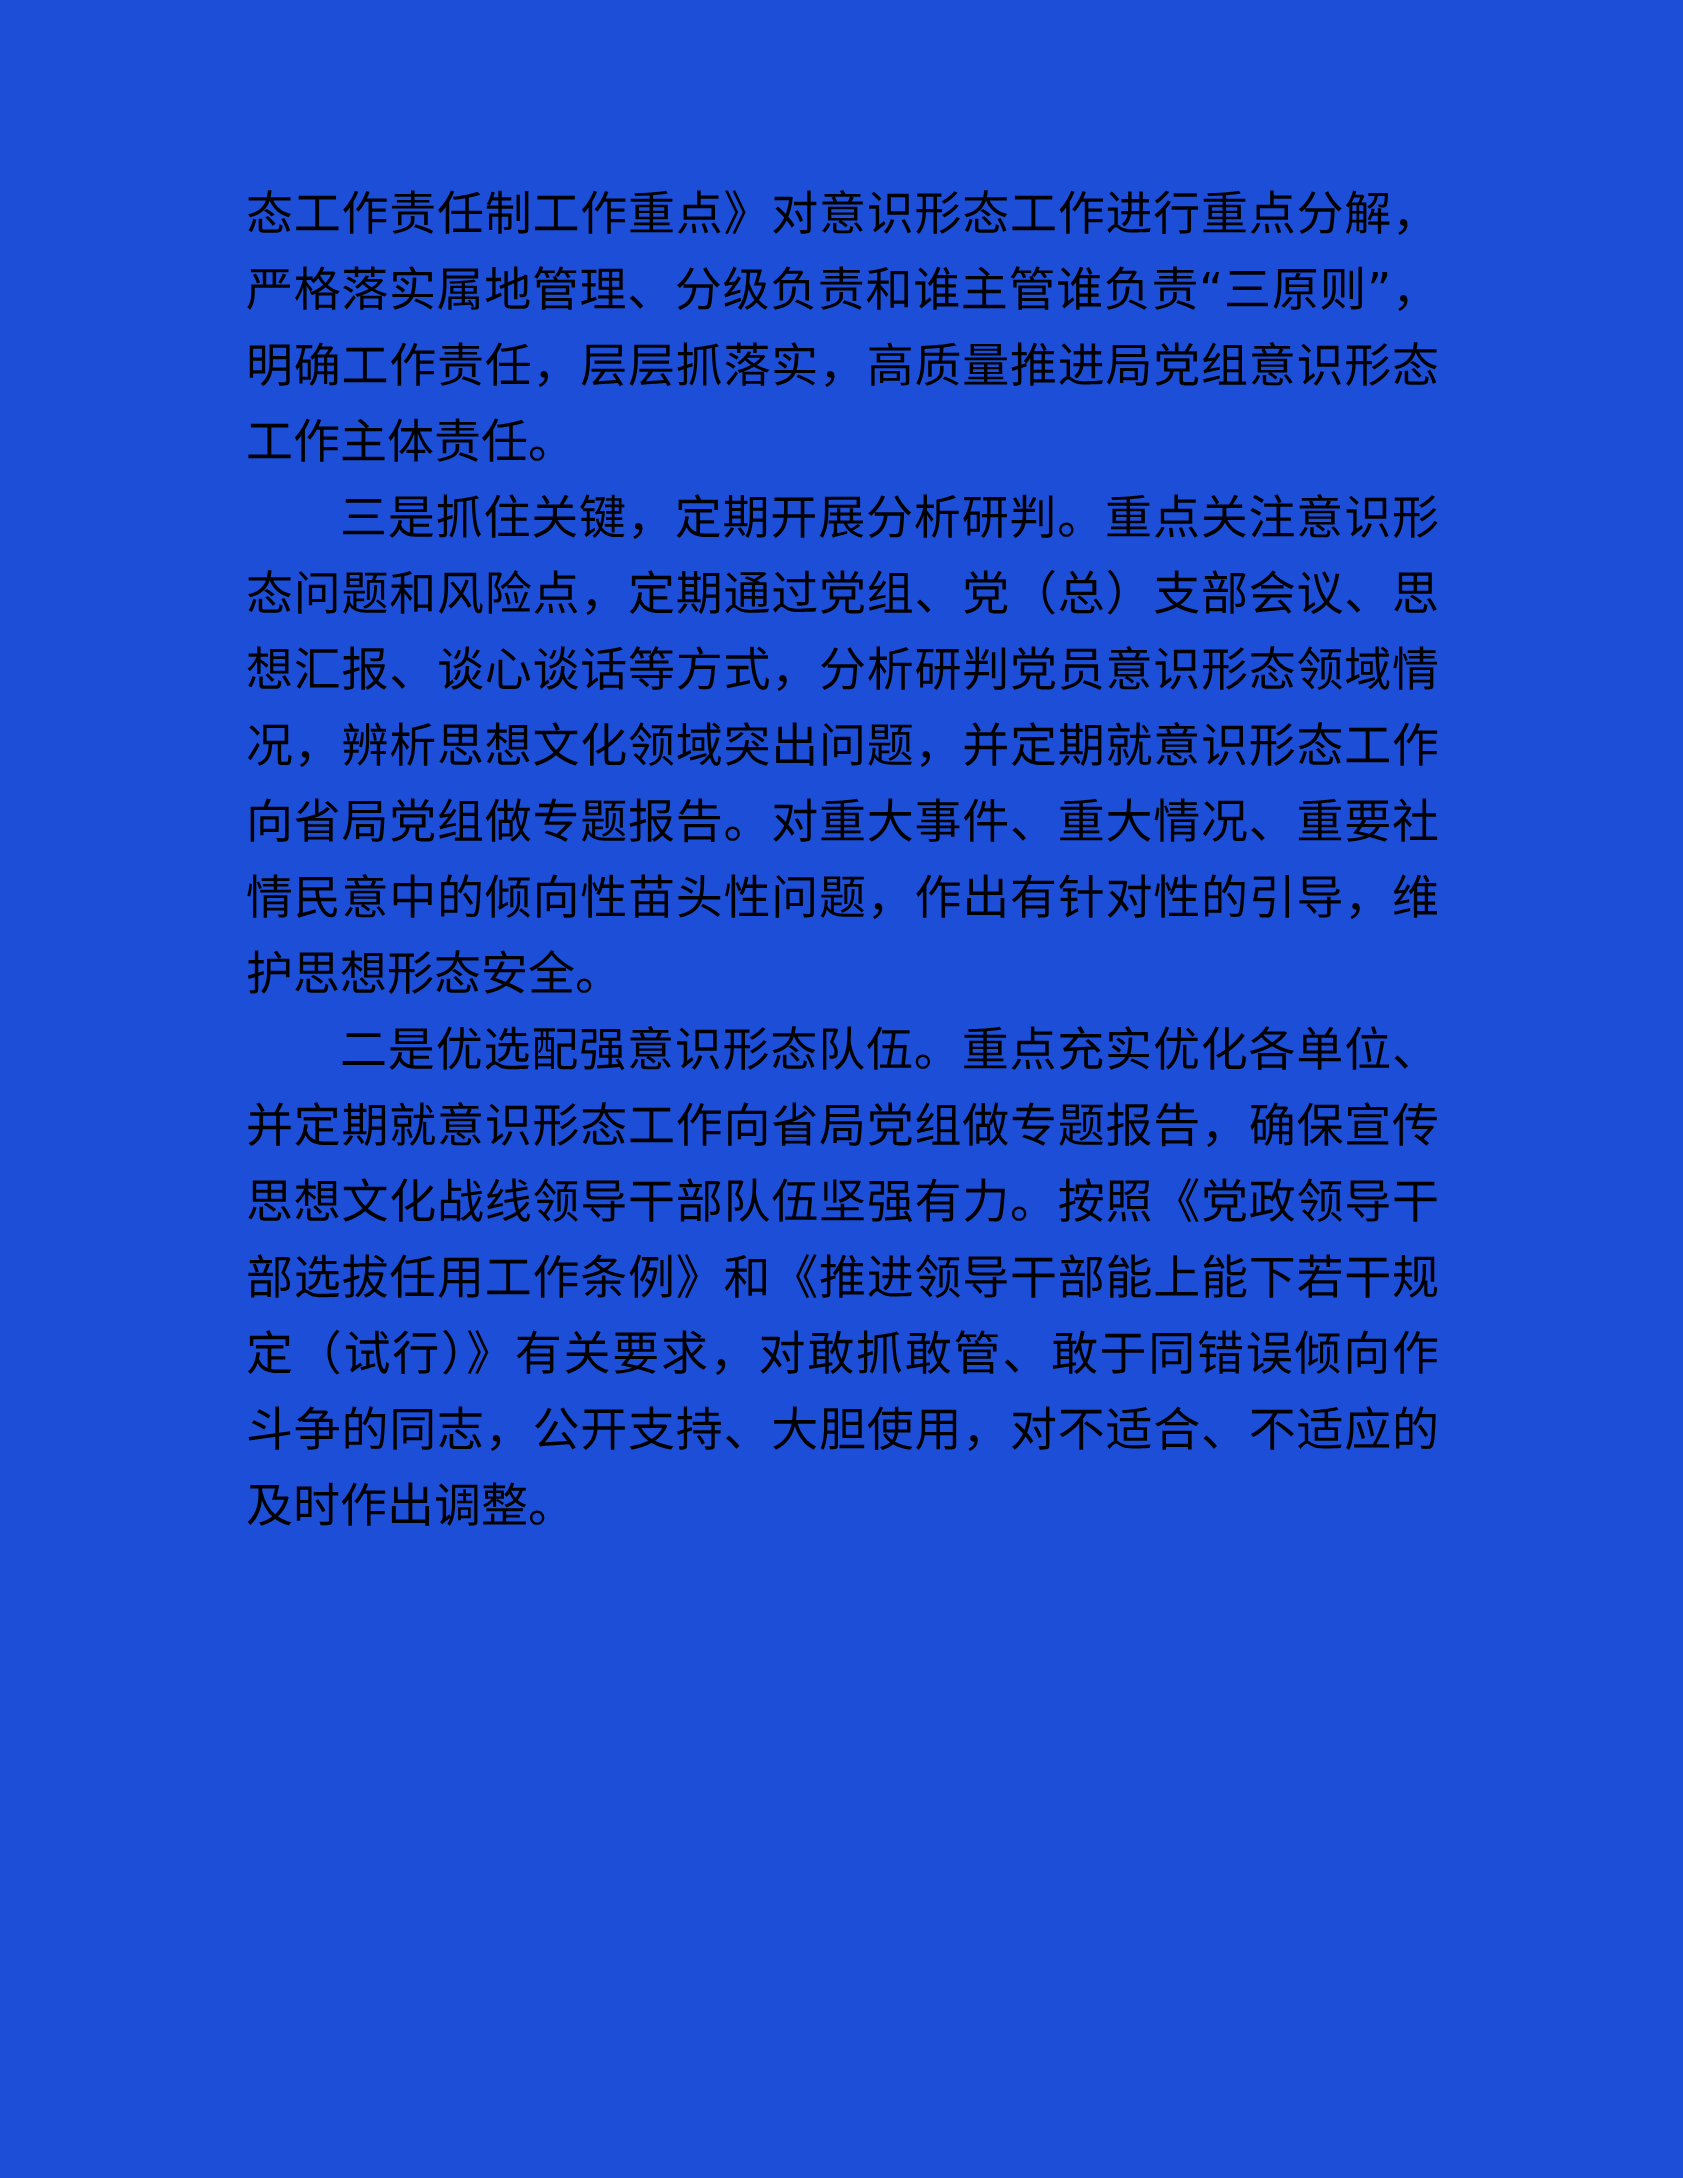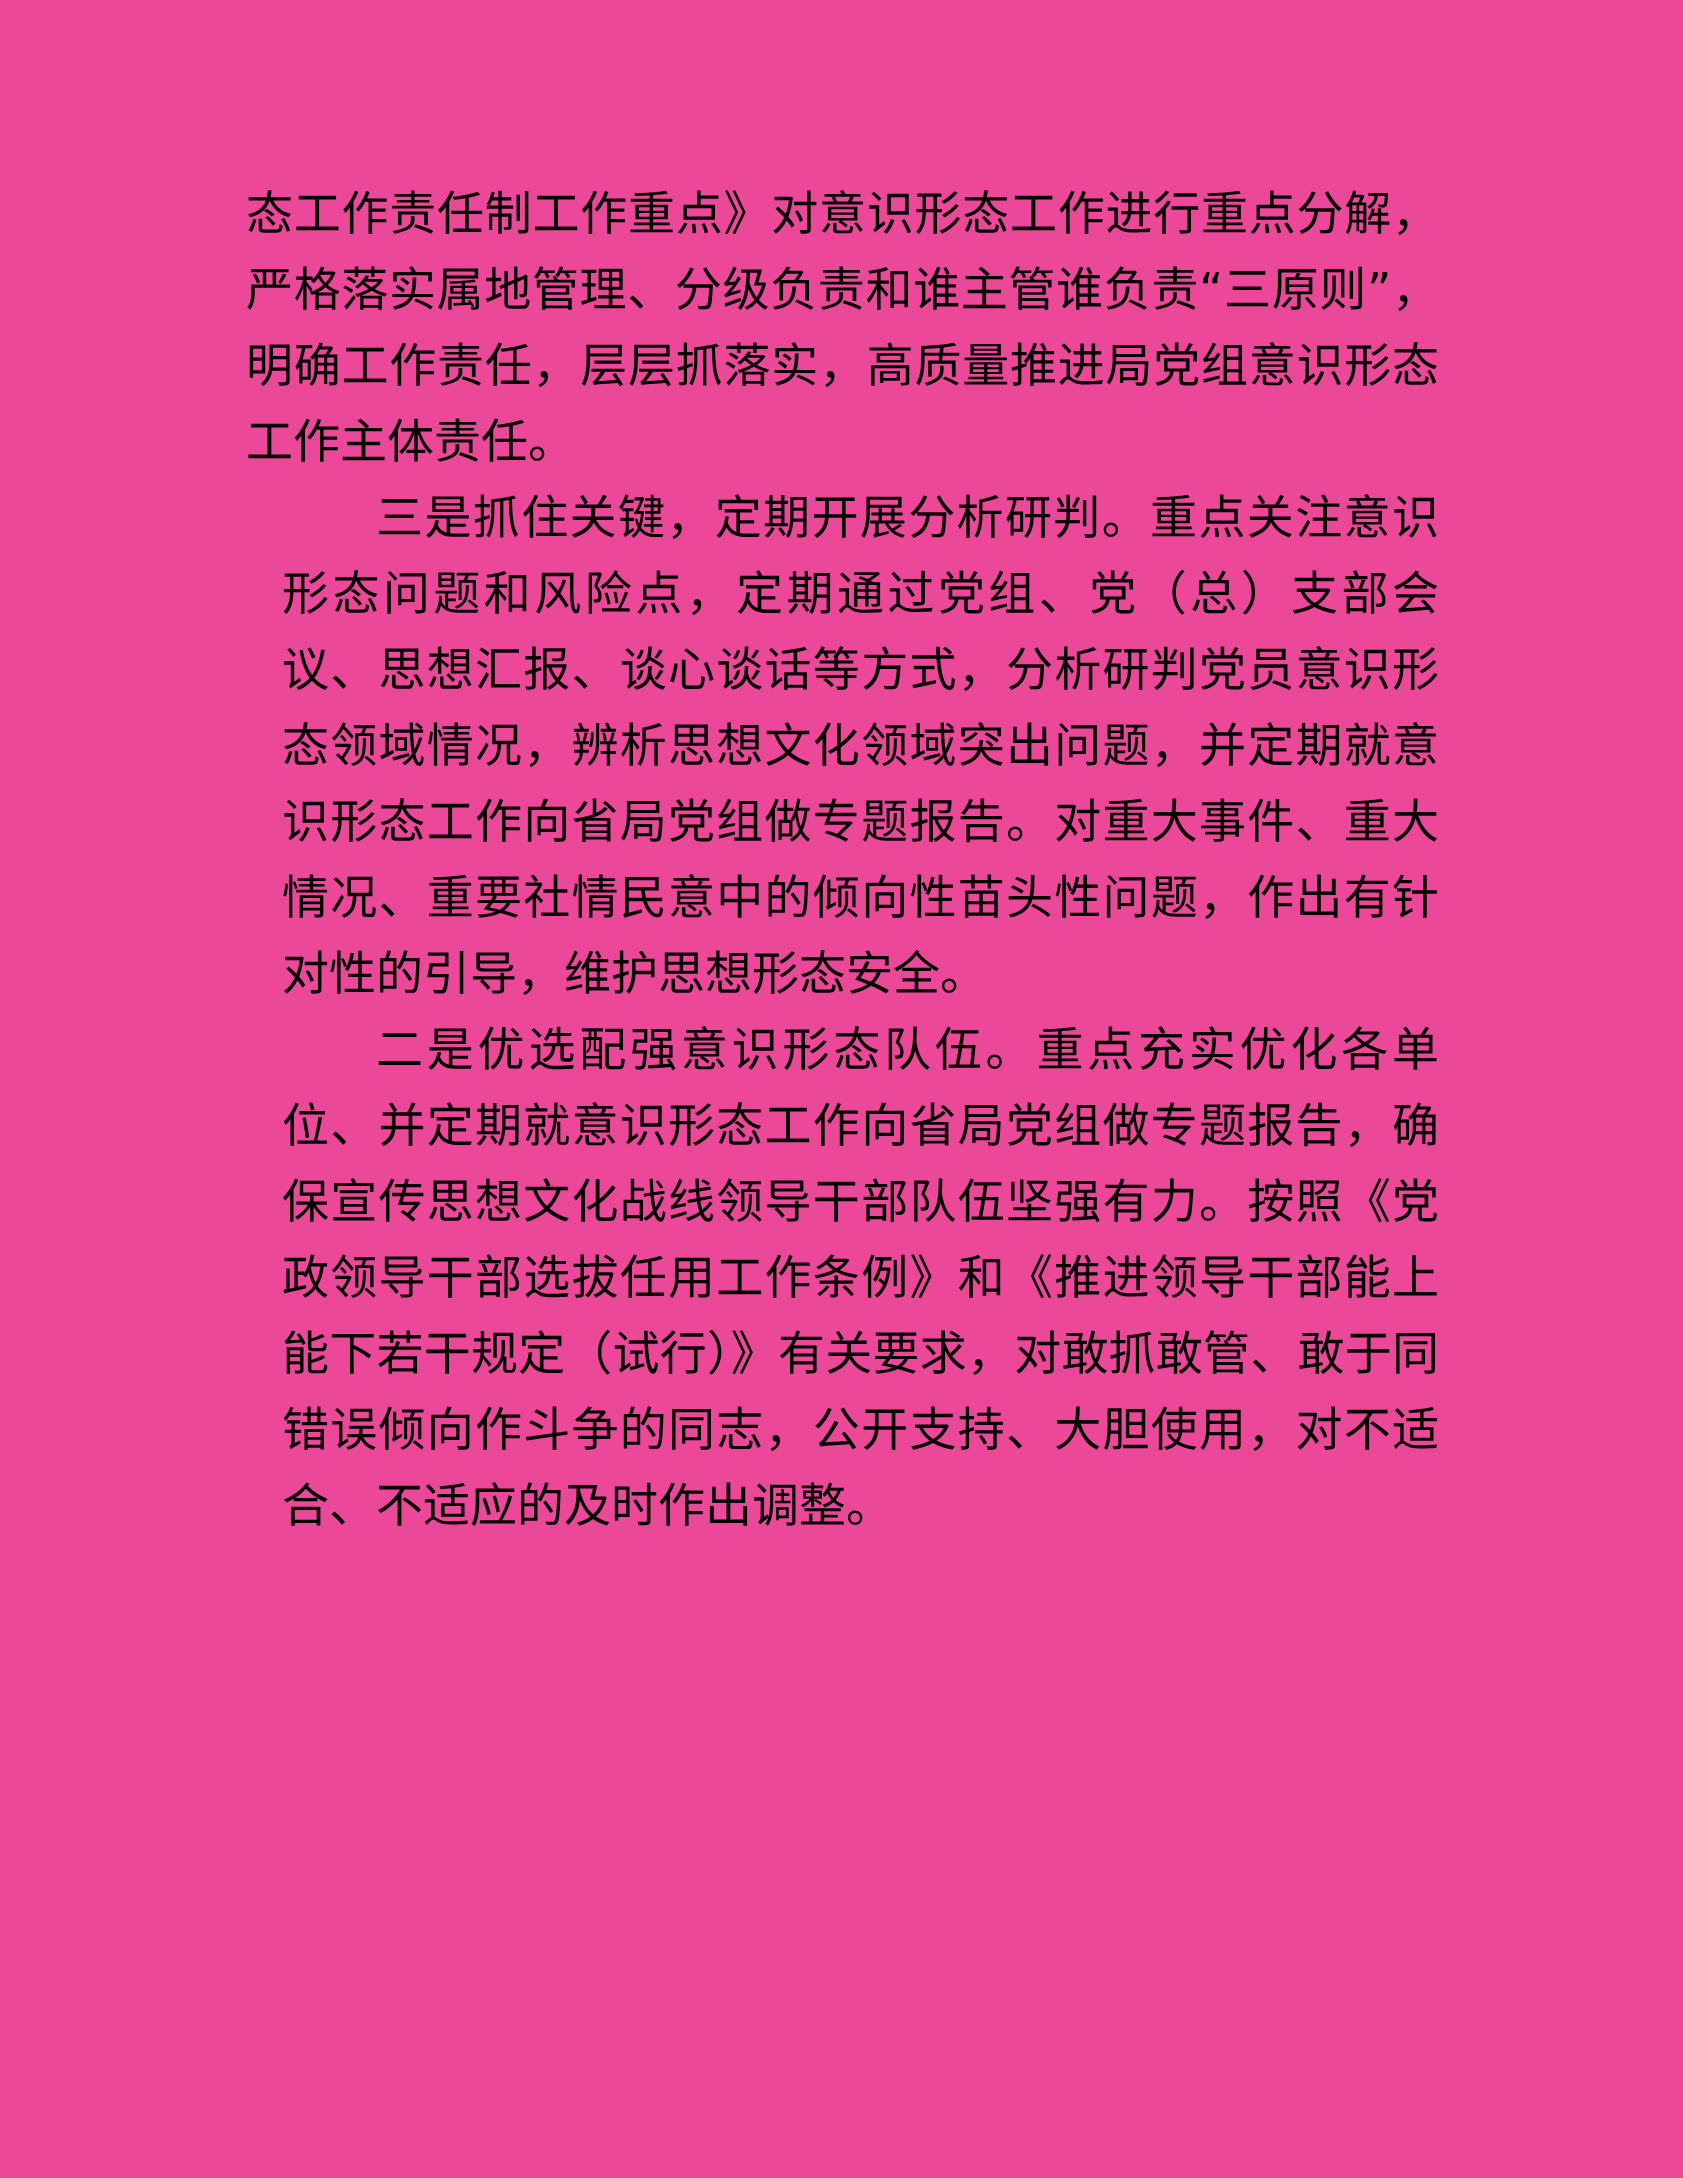--- a/index.html
+++ b/index.html
@@ -15,21 +15,21 @@
     overflow: hidden;
     font-family: "DejaVu Sans", "Liberation Sans", sans-serif;
     color: #000000;
     -webkit-font-smoothing: antialiased;
   }
 
   
   .page {
     position: absolute;
     inset: 0;
-    background: #ec4899;
+    background: #1d4ed8;
   }
 
   
   .text-column {
     position: absolute;
     left: 246px;
     top: 176px;
     width: 1193px;
   }
 
@@ -49,21 +49,20 @@
   }
 
   
   .para.continuation {
     text-indent: 0;
   }
 
   
   .para.indented {
     text-indent: 2em;
-    margin-left: 36px;
   }
 
   
   .heading {
     margin: 0;
     font-size: 47px;
     line-height: 76px;
     text-indent: 2em;
     text-align: left;
     font-weight: 400;

